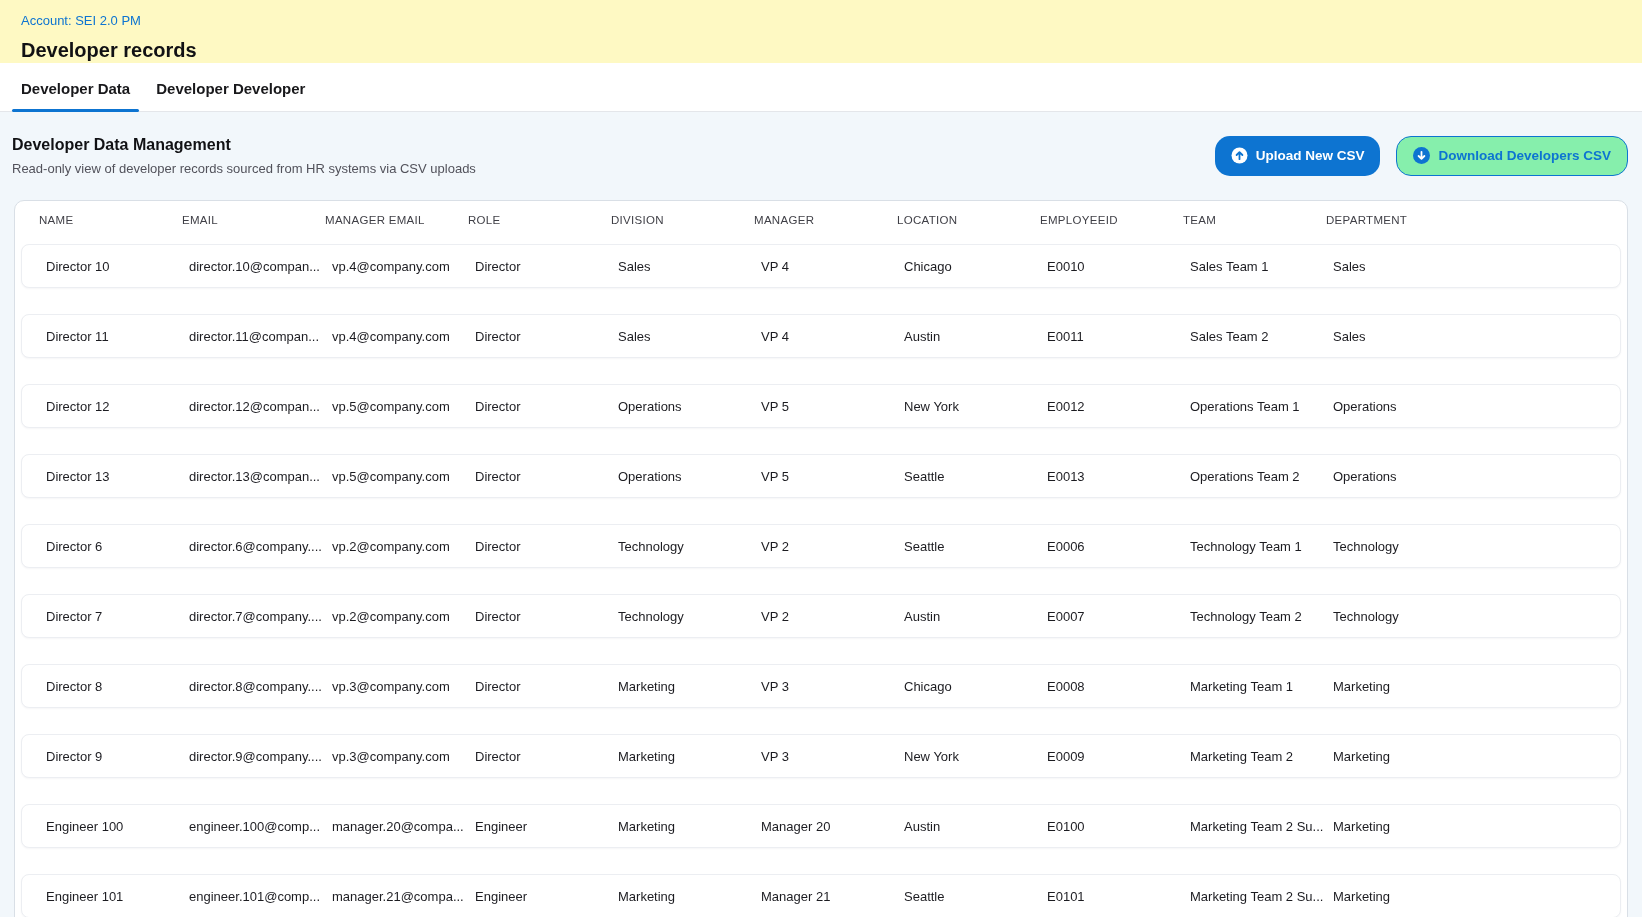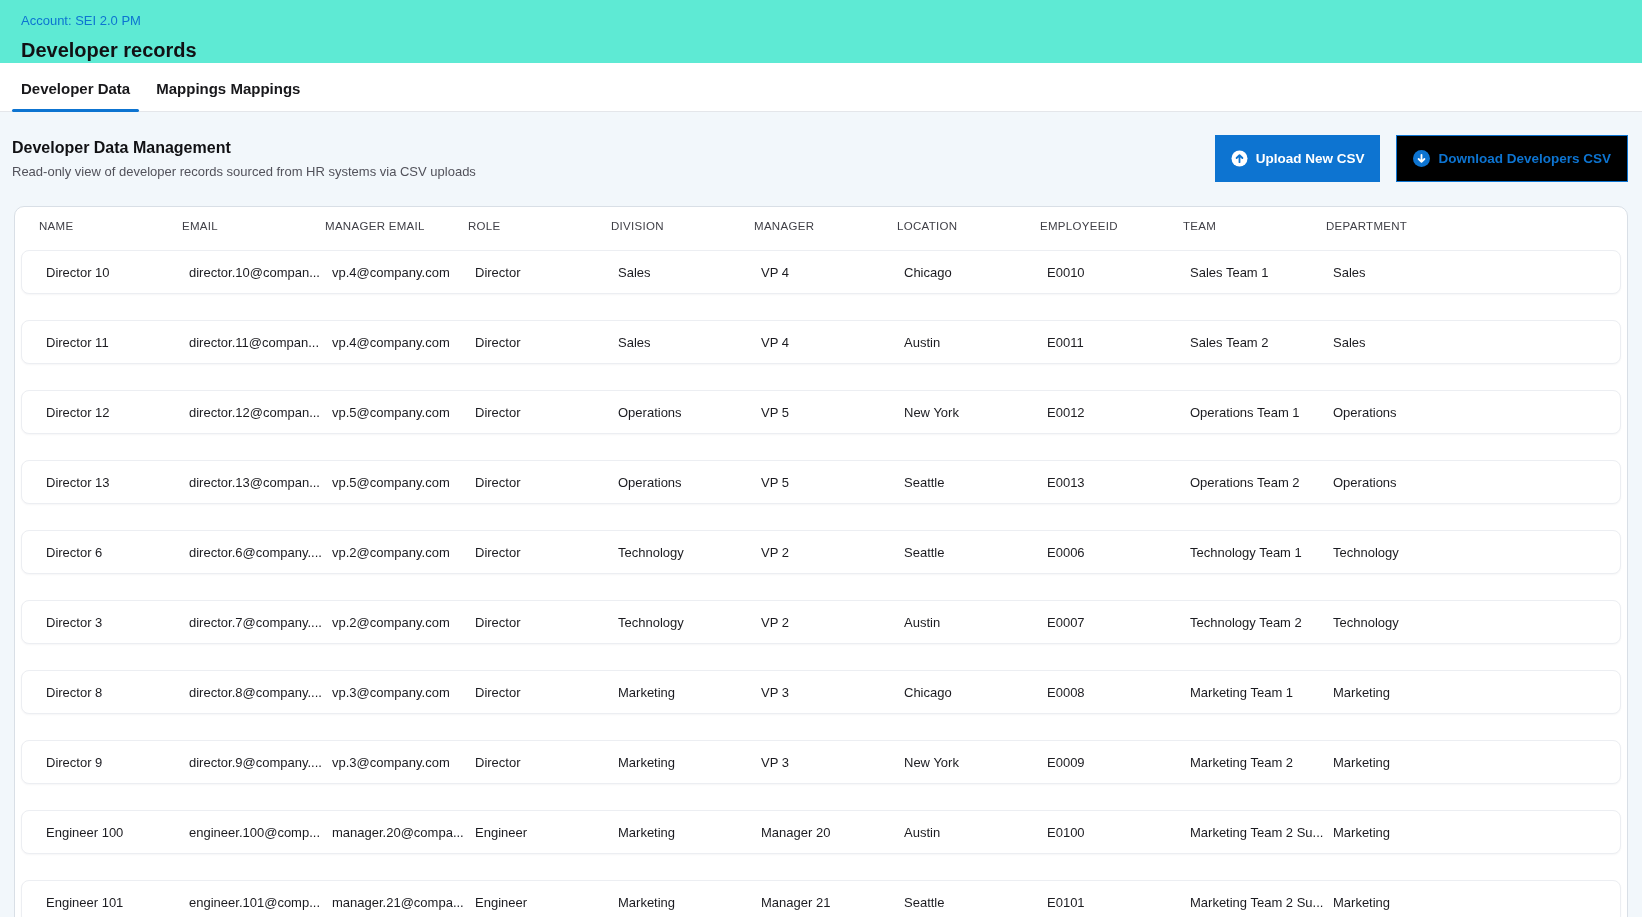--- a/index.html
+++ b/index.html
@@ -1,39 +1,39 @@
 <!DOCTYPE html>
 <html style="--accent: #0d74d1;"><head>
 <meta charset="utf-8">
 <style>
   * { box-sizing: border-box; margin: 0; padding: 0; }
   html,body { width: 1642px; height: 917px; overflow: hidden; background: #fff;
     font-family: "Liberation Sans", sans-serif; color: #18181b; }
 
   
-  .top { padding: 11px 21px 0 21px; background: #5eead4; }
+  .top { padding: 11px 21px 0 21px; background: #fef9c3; }
   .account-link { font-size: 13px; color: var(--accent, #0d74d1); text-decoration: none; display: inline-block; cursor: pointer; }
   .page-title { font-size: 20px; font-weight: 700; color: #111114; margin-top: 8px; line-height: 26px; }
 
   
   .tabs { display: flex; gap: 8px; padding: 0 12px; margin-top: 17px; border-bottom: 1px solid #e4e6ea; }
   .tab { font-size: 15px; font-weight: 600; color: #18181b; padding: 0 9px 14px 9px; cursor: pointer; position: relative; }
   .tab.active::after { content: ""; position: absolute; left: 0; right: 0; bottom: -1px; height: 3px; background: var(--accent, #0d74d1); border-radius: 2px; }
 
   
   .content { background: #f2f7fb; padding: 0 14px 36px 14px; border-bottom: 1px solid #dde3ea; }
   .section-head { display: flex; justify-content: space-between; align-items: center; padding: 23px 0 0 0; }
   .section-head .titles { padding-left: 0; }
   .section-heading { font-size: 16px; font-weight: 700; color: #111114; line-height: 20px; margin-left: -2px; }
   .section-sub { font-size: 13px; color: #52525b; margin-top: 6px; margin-left: -2px; }
   .actions { display: flex; gap: 16px; align-items: center; }
-  .btn { display: inline-flex; align-items: center; gap: 8px; height: 47px; padding: 0 16px;
-    border-radius: 0; font-size: 13.5px; font-weight: 700; cursor: pointer; border: none; font-family: inherit; }
+  .btn { display: inline-flex; align-items: center; gap: 8px; height: 40px; padding: 0 16px;
+    border-radius: 15px; font-size: 13.5px; font-weight: 700; cursor: pointer; border: none; font-family: inherit; }
   .btn-primary { background: var(--accent, #0d74d1); color: #fff; }
-  .btn-outline { background: #000000; color: var(--accent, #0d74d1); border: 1.5px solid var(--accent, #0d74d1); text-align: right; }
+  .btn-outline { background: #86efac; color: var(--accent, #0d74d1); border: 1.5px solid var(--accent, #0d74d1); text-align: right; }
   .btn svg { display: block; }
 
   
   .table-card { margin-top: 24px; background: #fff; border: 1px solid #d9dfe6; border-radius: 10px; }
   .thead { display: grid; grid-template-columns: repeat(9, 143px) 1fr; padding: 13px 24px 14px 24px; }
   .th { font-size: 11.5px; font-weight: 500; color: #3f3f46; text-transform: uppercase; letter-spacing: 0.3px; }
   .tbody { display: flex; flex-direction: column; gap: 26px; padding: 4px 6px 4px 6px; }
   .trow { display: grid; grid-template-columns: repeat(9, 143px) 1fr; align-items: center; height: 44px;
     background: #fff; border: 1px solid #eceef2; border-radius: 8px; padding: 0 0 0 24px;
     box-shadow: 0 1px 2px rgba(16,24,40,.04); }
@@ -58,21 +58,21 @@
 </head>
 <body>
 
 <header class="top">
   <a class="account-link">Account: SEI 2.0 PM</a>
   <h1 class="page-title">Developer records</h1>
 </header>
 
 <nav class="tabs">
   <div class="tab active">Developer Data</div>
-  <div class="tab">Mappings Mappings</div>
+  <div class="tab">Developer Developer</div>
 </nav>
 
 <main class="content">
 
   <div class="section-head">
     <div class="titles">
       <h2 class="section-heading">Developer Data Management</h2>
       <p class="section-sub">Read-only view of developer records sourced from HR systems via CSV uploads</p>
     </div>
     <div class="actions">
@@ -170,21 +170,21 @@
     <div class="cell">Director</div>
     <div class="cell">Technology</div>
     <div class="cell">VP 2</div>
     <div class="cell">Seattle</div>
     <div class="cell">E0006</div>
     <div class="cell">Technology Team 1</div>
     <div class="cell">Technology</div>
   </div>
 
   <div class="trow">
-    <div class="cell">Director 3</div>
+    <div class="cell">Director 7</div>
     <div class="cell">director.7@company....</div>
     <div class="cell">vp.2@company.com</div>
     <div class="cell">Director</div>
     <div class="cell">Technology</div>
     <div class="cell">VP 2</div>
     <div class="cell">Austin</div>
     <div class="cell">E0007</div>
     <div class="cell">Technology Team 2</div>
     <div class="cell">Technology</div>
   </div>

